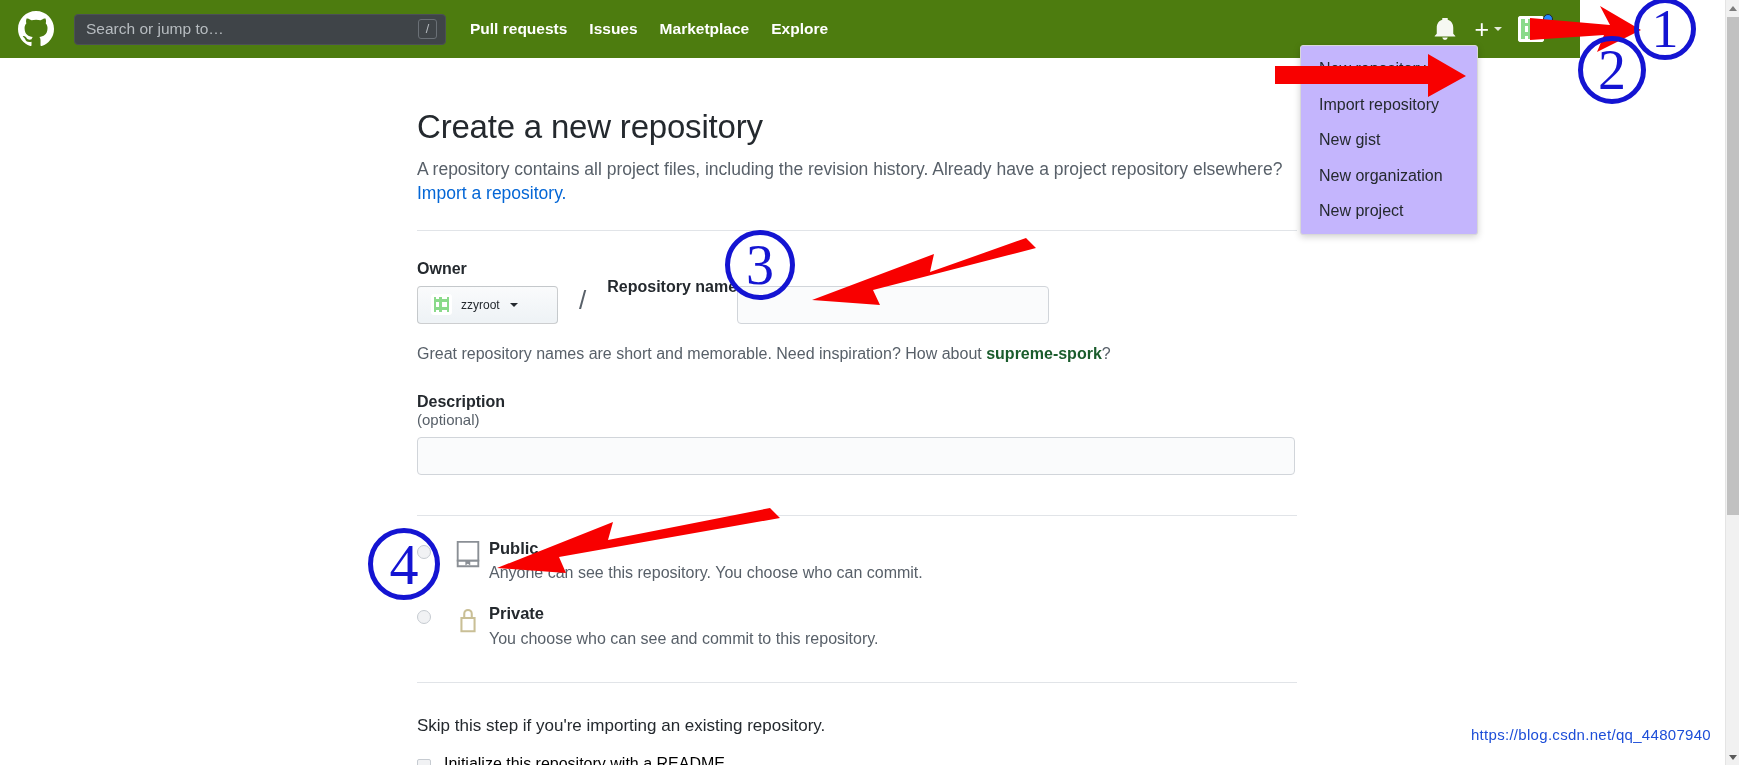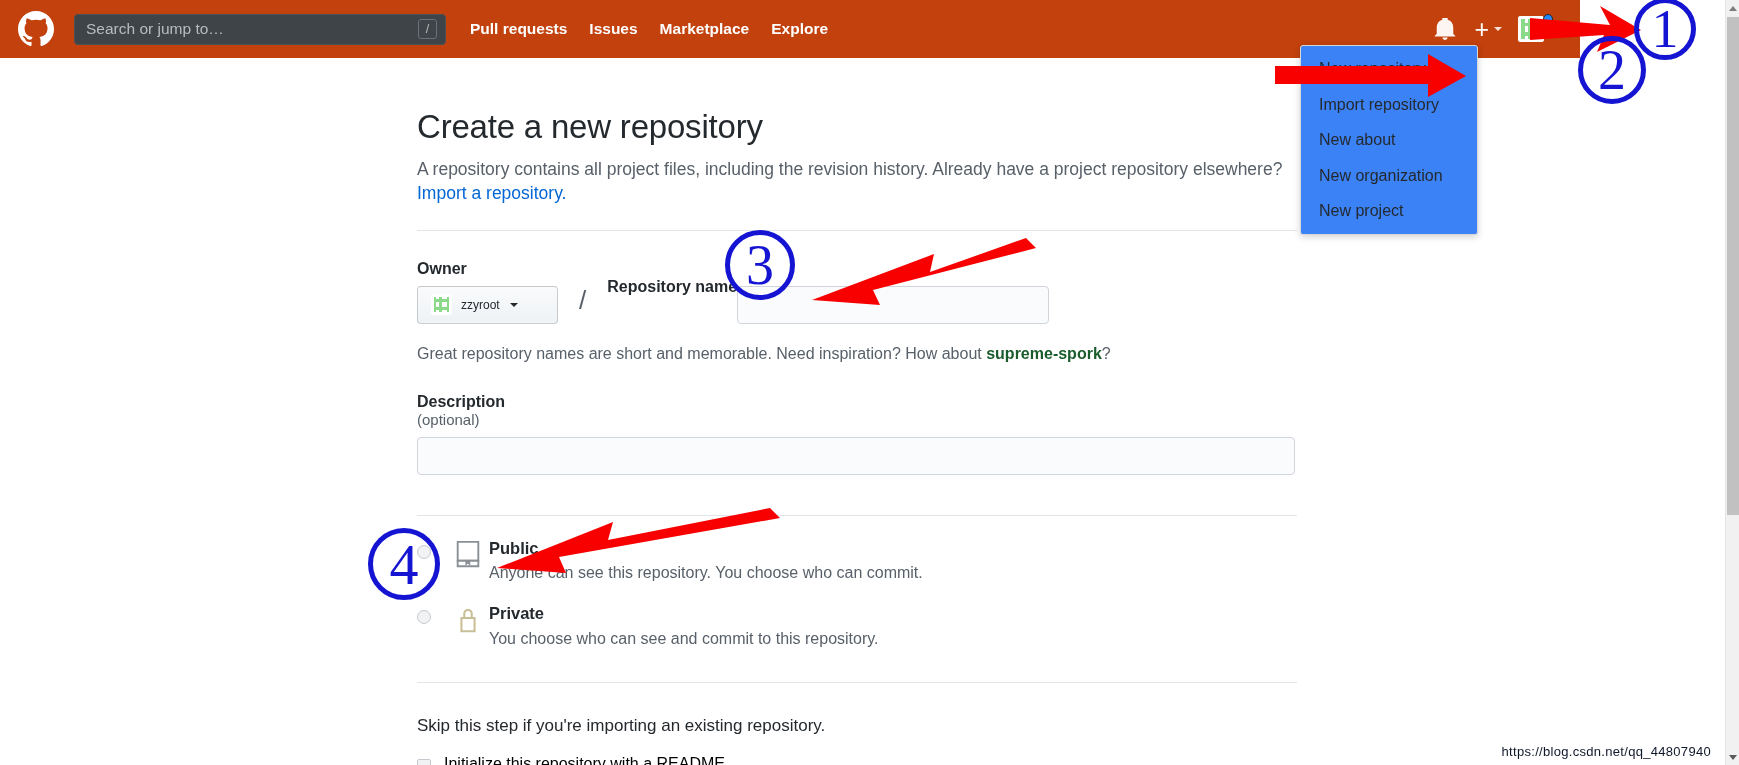--- a/index.html
+++ b/index.html
@@ -19,21 +19,21 @@
     overflow: hidden;
     background: #ffffff;
   }
 
   
   #header {
     position: absolute;
     top: 0; left: 0;
     width: 1580px;
     height: 58px;
-    background: #c2410c;
+    background: #4d7c0f;
     display: flex;
     align-items: center;
     padding: 0 14px 0 14px;
     z-index: 5;
   }
   .gh-logo {
     width: 36px; height: 36px;
     margin-left: 4px;
     flex: 0 0 auto;
   }
@@ -130,21 +130,21 @@
     background: #2188ff;
     border: 1px solid #24292e;
   }
 
   
   #dropdown {
     position: absolute;
     top: 45px;
     left: 1300px;
     width: 178px;
-    background: #3b82f6;
+    background: #c4b5fd;
     border: 1px solid #d8d8d8;
     box-shadow: 0 2px 7px rgba(0,0,0,.18);
     border-radius: 3px;
     padding: 5px 0;
     z-index: 20;
   }
   #dropdown .dd-item {
     display: block;
     padding: 9px 0 9px 18px;
     font-size: 16px;
@@ -407,23 +407,23 @@
     display: flex;
     align-items: center;
     justify-content: center;
     font-weight: 400;
     background: transparent;
   }
 
   .watermark {
     position: absolute;
     right: 28px;
-    bottom: 6px;
-    font-size: 13px;
-    color: #0f172a;
+    bottom: 22px;
+    font-size: 15px;
+    color: #1d4ed8;
     letter-spacing: .3px;
     z-index: 9;
     white-space: nowrap;
   }
 </style>
 </head>
 <body>
 
 <div id="page">
 
@@ -472,21 +472,21 @@
         <span class="caret" style="margin-left:6px;"></span>
         <span class="avatar-dot"></span>
       </span>
 
     </div>
   </div>
 
   <div id="dropdown">
     <a href="#" class="dd-item">New repository</a>
     <a href="#" class="dd-item">Import repository</a>
-    <a href="#" class="dd-item">New about</a>
+    <a href="#" class="dd-item">New gist</a>
     <a href="#" class="dd-item">New organization</a>
     <a href="#" class="dd-item">New project</a>
   </div>
 
   <div id="main">
     <div class="container">
 
       <h1 class="page-title">Create a new repository</h1>
 
       <p class="page-sub">A repository contains all project files, including the revision history. Already have a project repository elsewhere?</p>

